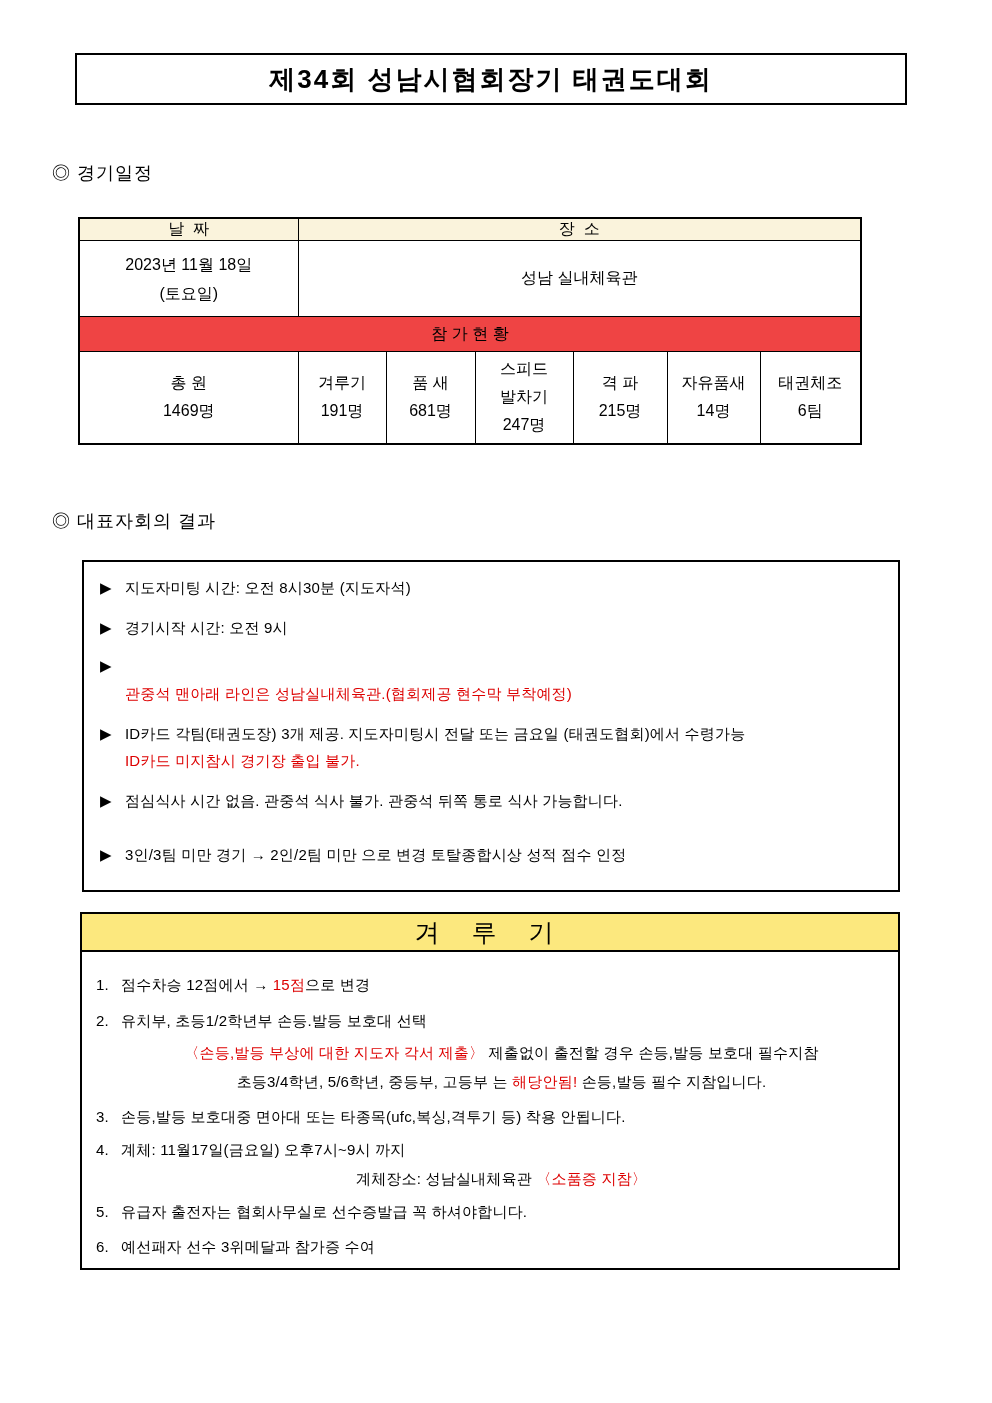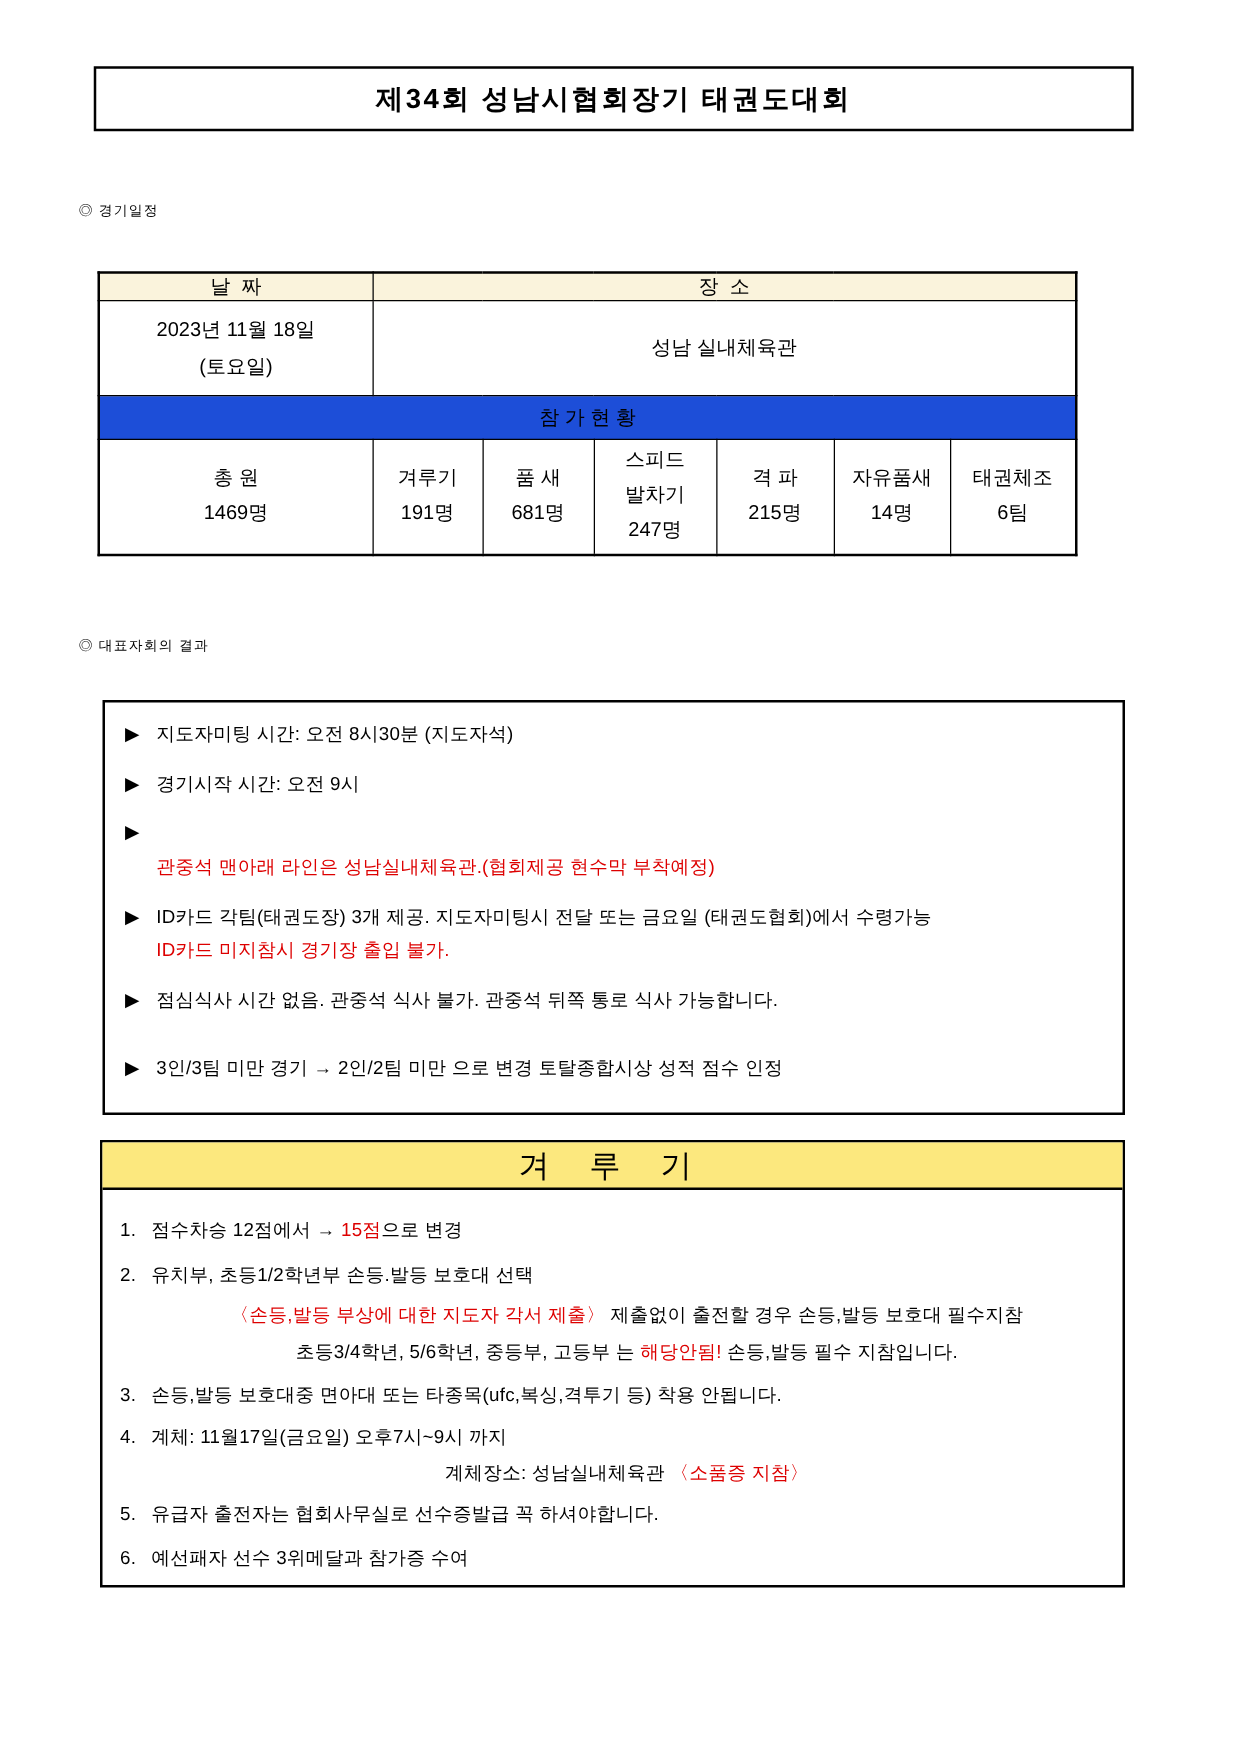--- a/index.html
+++ b/index.html
@@ -5,34 +5,34 @@
   html,body{margin:0;padding:0;}
   body{
     width:992px;height:1403px;position:relative;background:#ffffff;
     font-family:"Liberation Sans", sans-serif;color:#000;
   }
   
   .title-box{
     position:absolute;left:75px;top:53px;width:828px;height:48px;
     border:2px solid #000;display:flex;align-items:center;justify-content:center;
   }
-  .title-text{font-size:22px;font-weight:bold;letter-spacing:2px;}
-  
-  .sec-heading{position:absolute;left:63px;font-size:11px;letter-spacing:1px;}
+  .title-text{font-size:26px;font-weight:bold;letter-spacing:2px;}
+  
+  .sec-heading{position:absolute;left:52px;font-size:18px;letter-spacing:1px;}
   #heading-schedule{top:161px;}
   #heading-meeting{top:509px;}
   
   table.schedule{
     position:absolute;left:78px;top:217px;width:782px;
     border-collapse:collapse;table-layout:fixed;border:2px solid #000;
     font-size:16px;
   }
   table.schedule td{border:1px solid #000;text-align:center;vertical-align:middle;padding:0;}
   .cream{background:#faf3dc;}
-  .tan{background:#1d4ed8;}
+  .tan{background:#ef4444;}
   .keepsp{white-space:pre;}
   tr.r-head{height:20px;}
   tr.r-date{height:76px;}
   tr.r-part{height:35px;}
   tr.r-stats{height:92px;}
   .two-line{line-height:29px;}
   .stat-l{line-height:28px;}
   .stat-l:empty{display:none;}
   
   .meeting-box{

